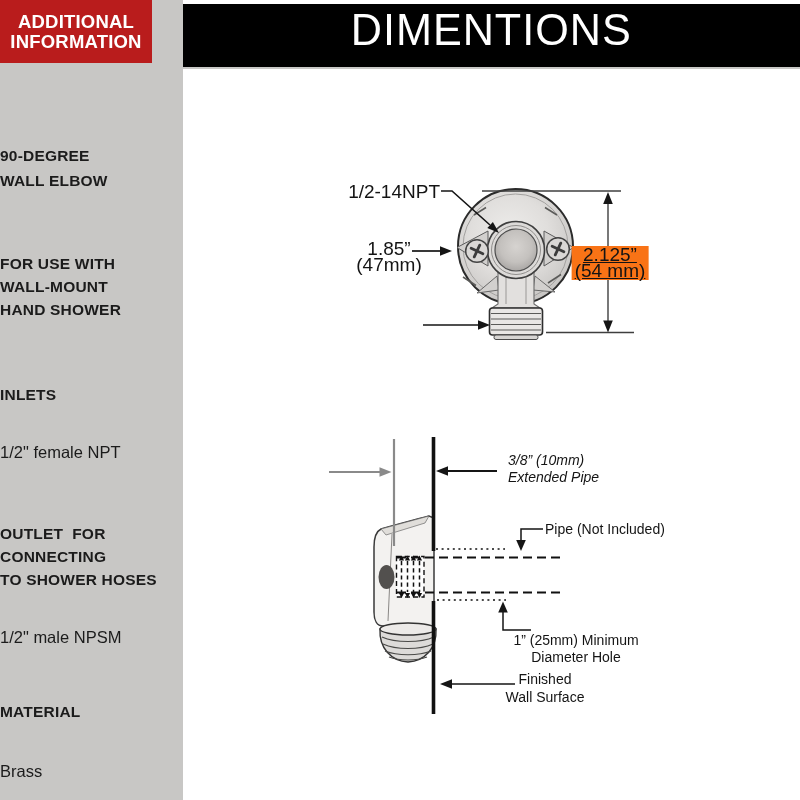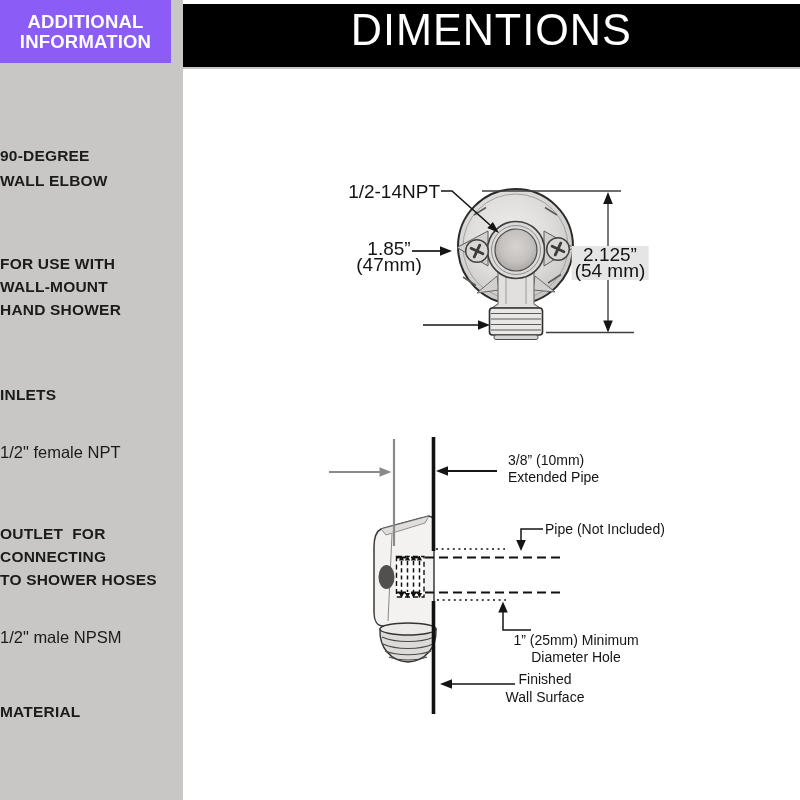--- a/index.html
+++ b/index.html
@@ -1,43 +1,43 @@
 <!DOCTYPE html>
 <html><head>
 <meta charset="utf-8">
 <style>
   html,body{margin:0;padding:0;background:#fff;}
   .stage{position:relative;width:800px;height:800px;background:#fff;overflow:hidden;
          font-family:"Liberation Sans",sans-serif;color:#1b1b1b;}
   
   .sidebar{position:absolute;left:0;top:0;width:183px;height:800px;background:#c8c7c5;}
-  .sidebar-header{position:absolute;left:0;top:0;width:171px;height:63px;background:#8b5cf6;
+  .sidebar-header{position:absolute;left:0;top:0;width:152px;height:63px;background:#b91c1c;
          color:#fff;font-weight:bold;font-size:18.5px;line-height:19.5px;text-align:center;
          padding-top:12px;box-sizing:border-box;white-space:pre-wrap;letter-spacing:.2px;}
   .sec{position:absolute;width:183px;white-space:pre-wrap;}
   .sec .h{font-weight:bold;font-size:15.5px;line-height:23px;letter-spacing:.2px;}
   .sec.s1 .h{line-height:25px;}
   .sec .d{font-size:16.5px;line-height:21px;font-weight:normal;}
   .s1{top:107px;} .s2{top:216px;} .s3{top:347px;} .s4{top:486px;} .s5{top:664px;}
   .s5 .d{margin-top:2px;}
   
   .titlebar{position:absolute;left:183px;top:4px;width:617px;height:63px;background:#000;
          border-bottom:2px solid #c9c8c6;display:flex;align-items:flex-start;justify-content:center;box-sizing:content-box;}
   .titlebar span{color:#fff;font-size:45px;font-weight:400;letter-spacing:1px;transform:scaleX(.96);}
   
   .art{position:absolute;left:0;top:0;width:800px;height:800px;}
   
   .lbl{position:absolute;color:#141414;font-size:19px;line-height:16px;white-space:nowrap;}
   .ctr{transform:translateX(-50%);text-align:center;}
   .sv{font-size:14px;line-height:17px;}
   #lbl-npt{right:360px;top:184px;text-align:right;}
   #lbl-width{left:389px;top:241px;}
-  #lbl-height{left:610px;top:246px;background:#e5e5e5;padding:1px 3px;}
+  #lbl-height{left:610px;top:246px;background:#f97316;padding:1px 3px;text-decoration:underline;}
   #lbl-thread{left:404px;top:314px;line-height:15.5px;}
-  #lbl-extpipe{left:508px;top:452px;text-align:left;}
+  #lbl-extpipe{left:508px;top:452px;text-align:left;font-style:italic;}
   #lbl-pipe{left:545px;top:521px;}
   #lbl-hole{left:576px;top:632px;}
   #lbl-wall{left:545px;top:671px;line-height:17.5px;}
 </style>
 </head>
 <body>
 
 <div class="stage">
 
   <aside class="sidebar">
@@ -57,20 +57,21 @@
       <div class="d">1/2" female NPT</div>
     </div>
     <div class="sec s4">
       <div class="h">OUTLET  FOR
 CONNECTING
 TO SHOWER HOSES</div>
       <div class="d">1/2" male NPSM</div>
     </div>
     <div class="sec s5">
       <div class="h">MATERIAL</div>
+      <div class="d">Brass</div>
     </div>
   </aside>
 
   <header class="titlebar">
     <span>DIMENTIONS</span>
   </header>
 
   <svg class="art" viewBox="0 0 800 800">
     <defs>
       <radialGradient id="gFlange" cx="45%" cy="40%" r="68%">

